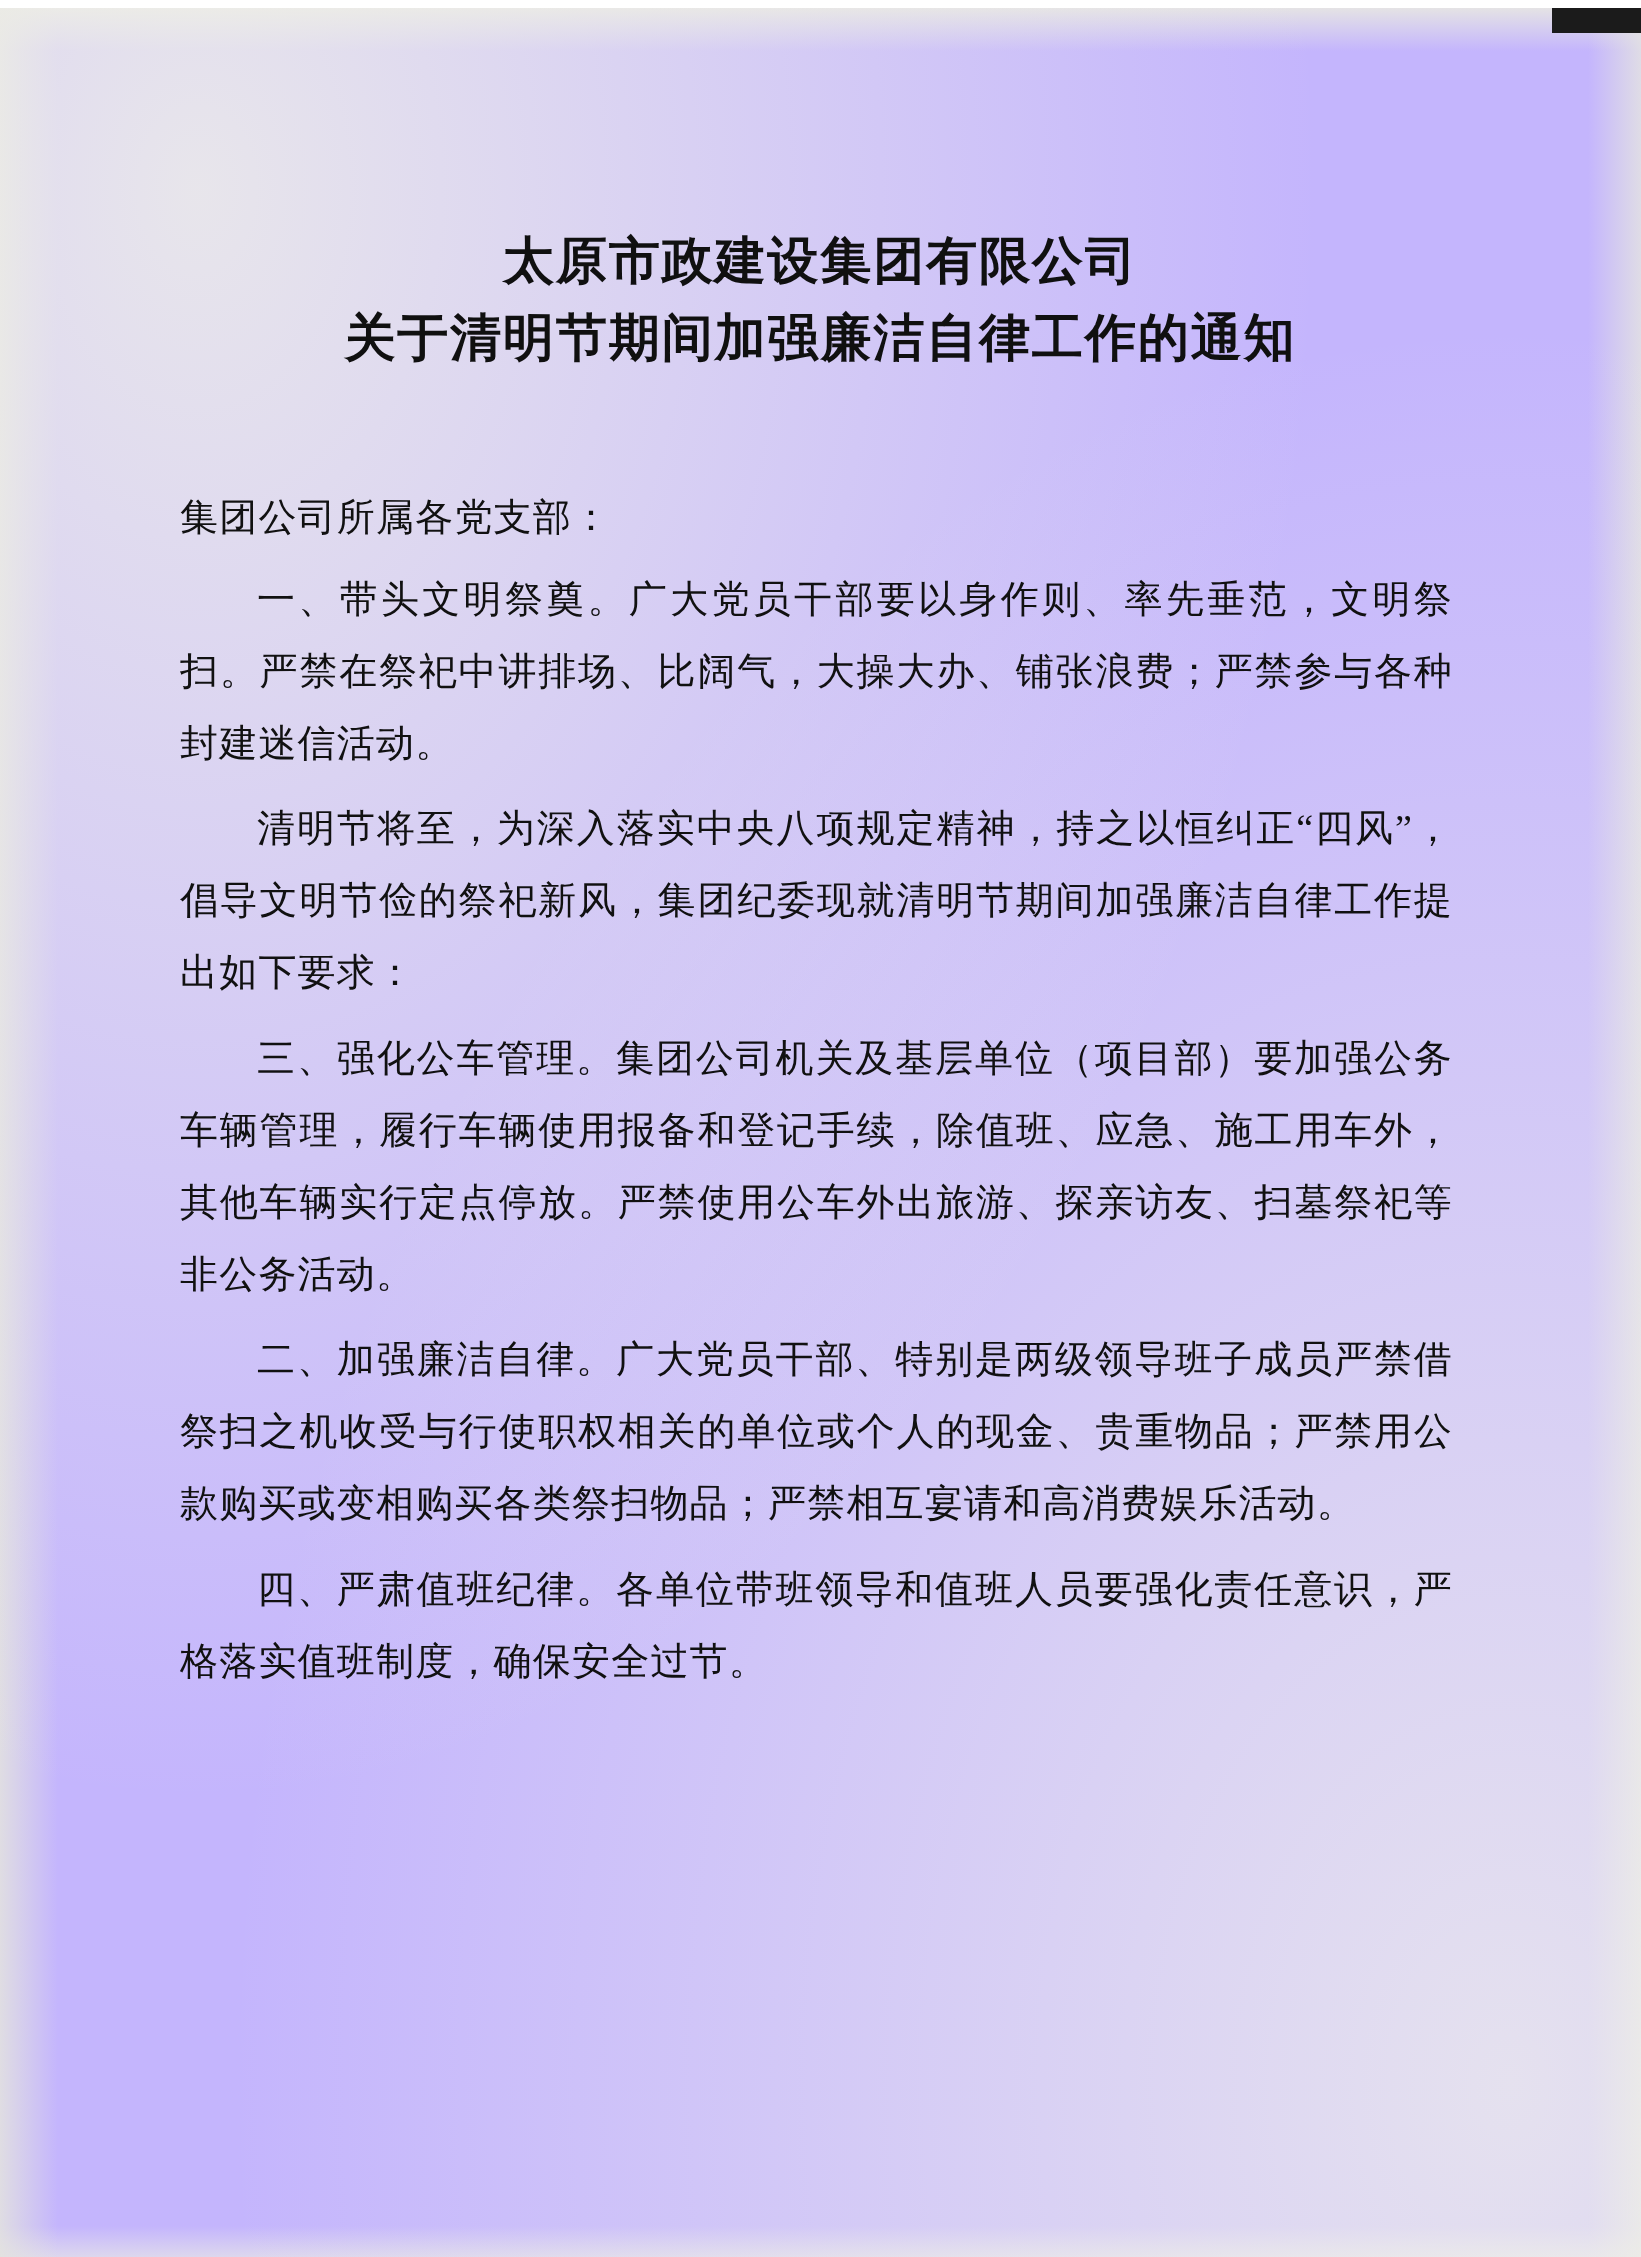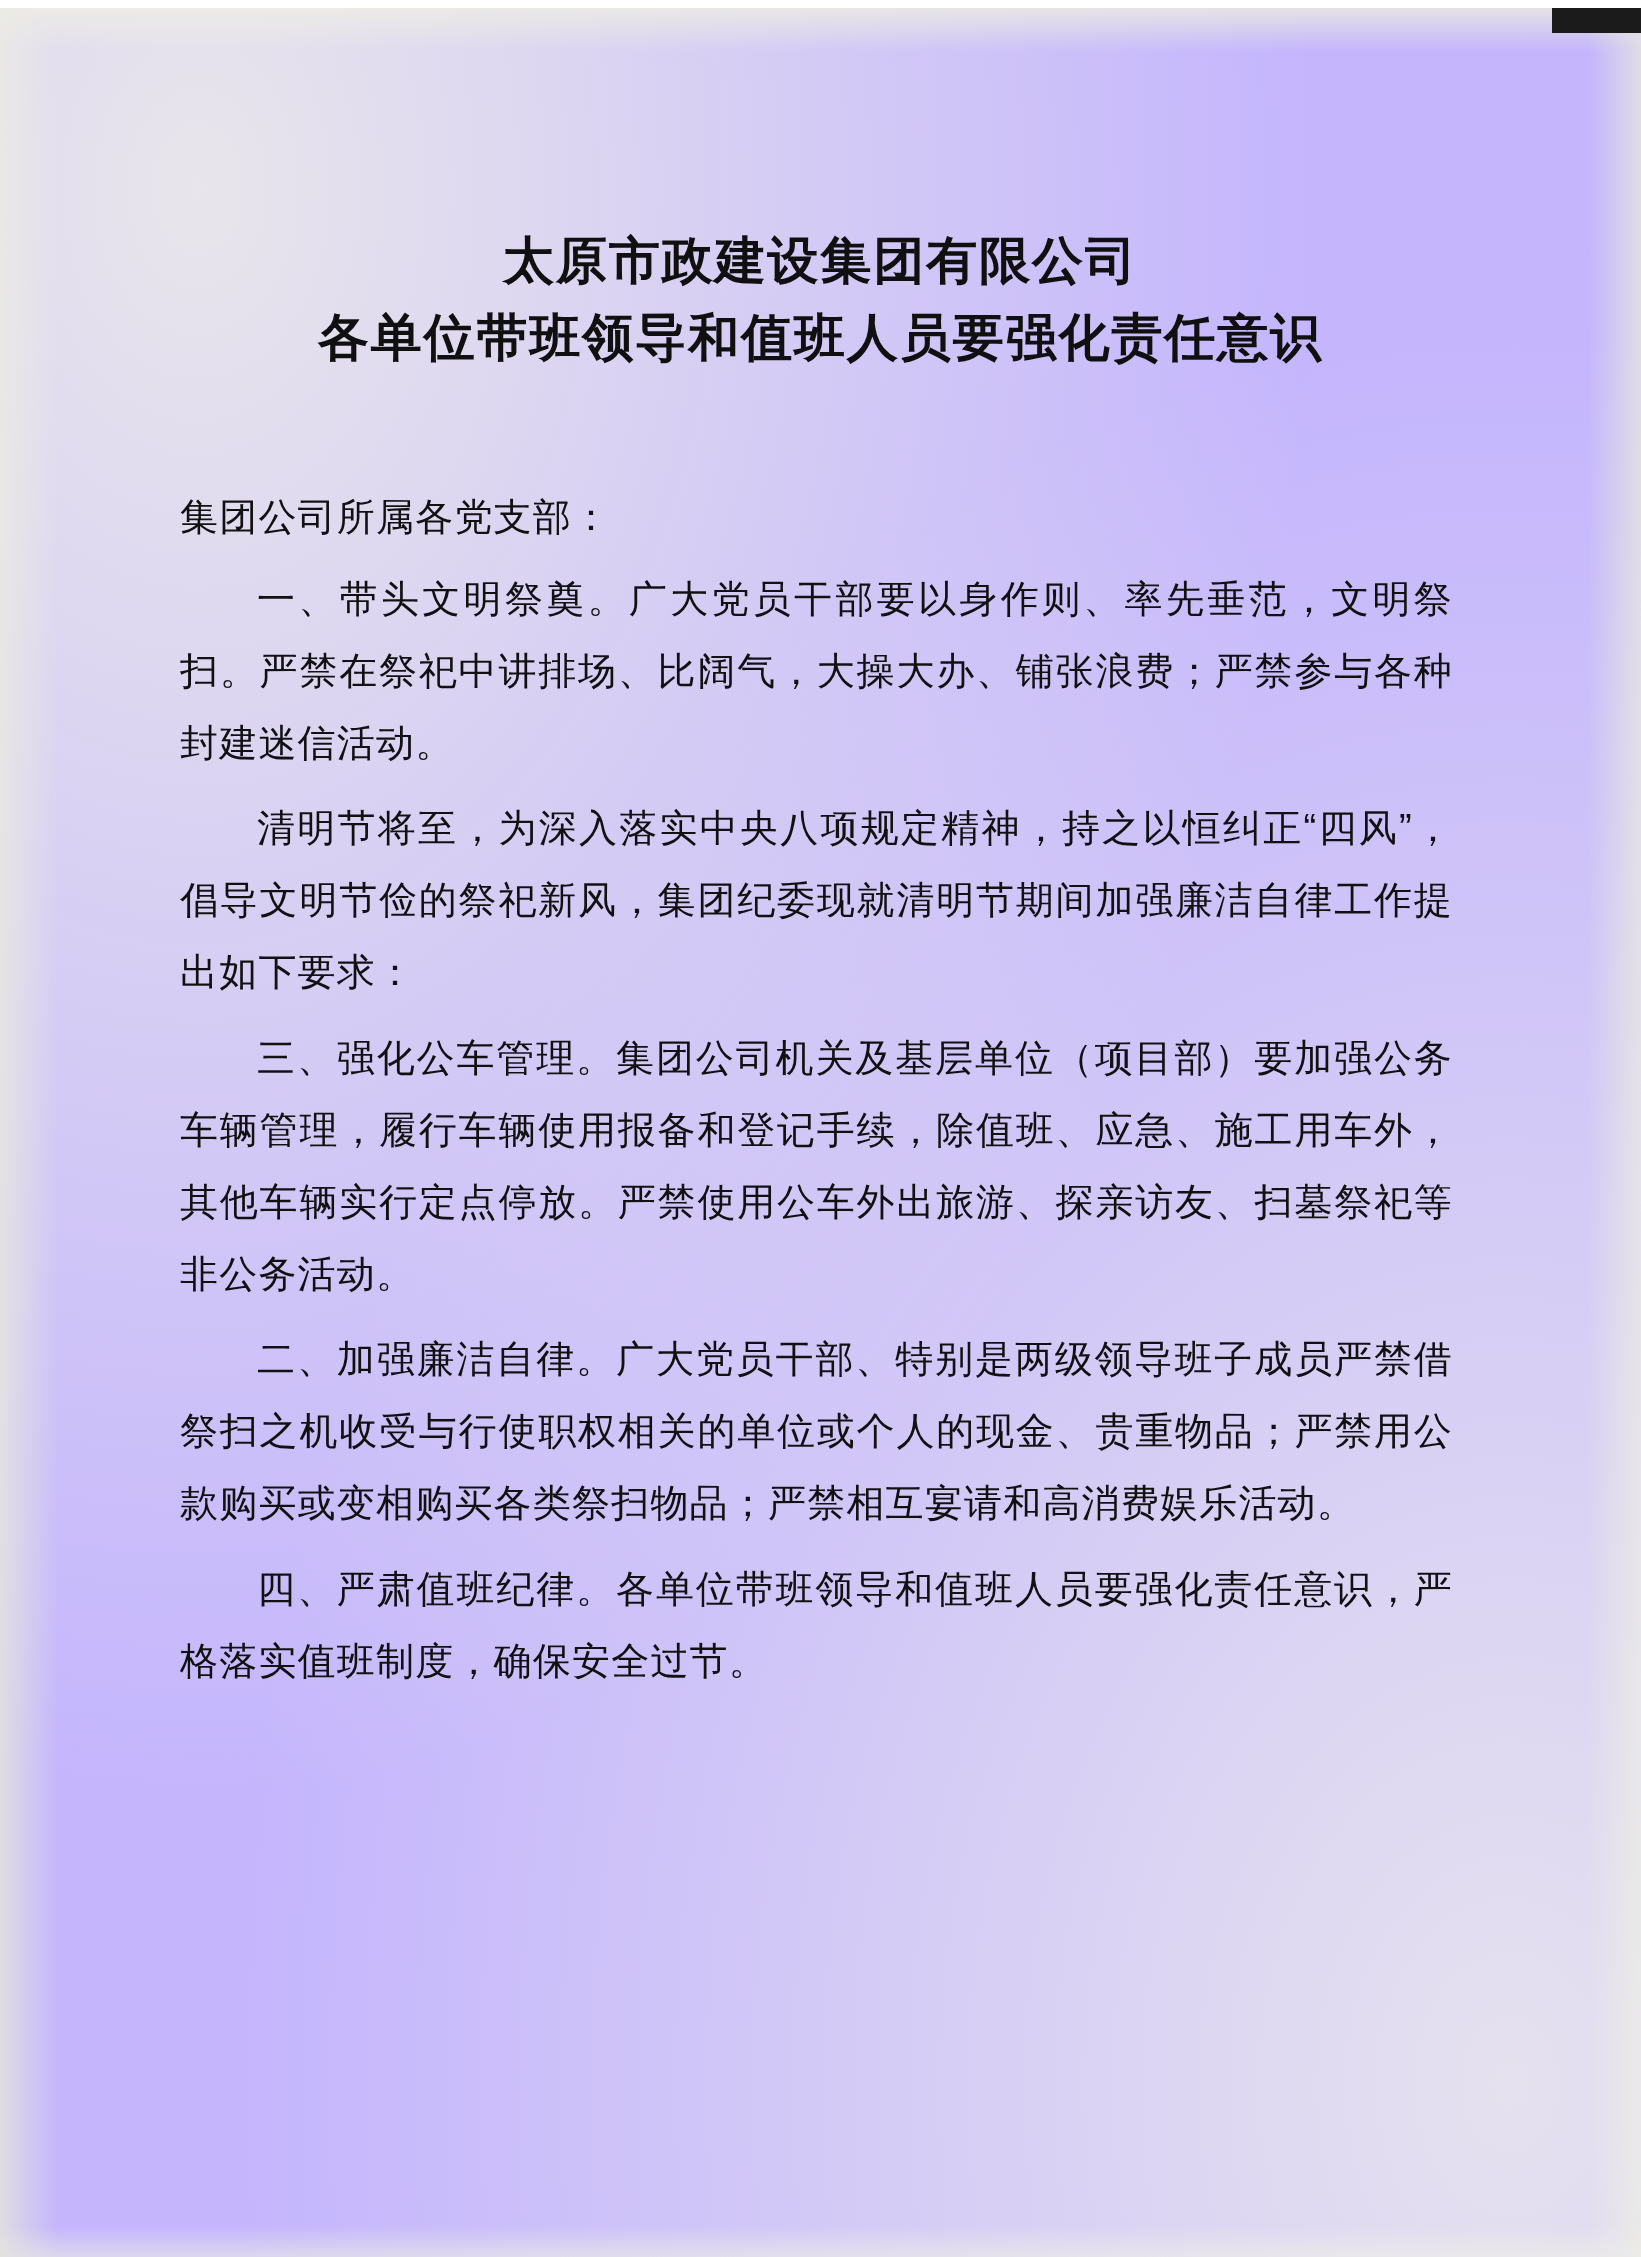--- a/index.html
+++ b/index.html
@@ -68,21 +68,21 @@
     top: 473px;
     width: 1273px;
   }
   .para {
     font-size: 38px;
     line-height: 72px;
     color: #111111;
     text-align: justify;
     letter-spacing: 1.2px;
     margin: 0 0 13.5px 0;
-    font-family: Liberation Sans, sans-serif;
+    font-family: Liberation Serif, serif;
   }
   .para.indent {
     text-indent: 77px;
   }
   .para.salutation {
     text-indent: 0;
     margin-bottom: 9.7px;
   }
 </style>
 </head>
@@ -90,21 +90,21 @@
 
 <div id="page">
 
   <div id="paper-texture"></div>
   <div id="top-right-mark"></div>
 
   <div id="content">
 
     <div id="title-block">
       <div class="doc-title">太原市政建设集团有限公司</div>
-      <div class="doc-title">各单位带班领导和值班人员要强化责任意识</div>
+      <div class="doc-title">关于清明节期间加强廉洁自律工作的通知</div>
     </div>
 
     <div id="body-block">
       <p class="para salutation">集团公司所属各党支部：</p>
       <p class="para indent">一、带头文明祭奠。广大党员干部要以身作则、率先垂范，文明祭扫。严禁在祭祀中讲排场、比阔气，大操大办、铺张浪费；严禁参与各种封建迷信活动。</p>
       <p class="para indent">清明节将至，为深入落实中央八项规定精神，持之以恒纠正“四风”，倡导文明节俭的祭祀新风，集团纪委现就清明节期间加强廉洁自律工作提出如下要求：</p>
       <p class="para indent">三、强化公车管理。集团公司机关及基层单位（项目部）要加强公务车辆管理，履行车辆使用报备和登记手续，除值班、应急、施工用车外，其他车辆实行定点停放。严禁使用公车外出旅游、探亲访友、扫墓祭祀等非公务活动。</p>
       <p class="para indent">二、加强廉洁自律。广大党员干部、特别是两级领导班子成员严禁借祭扫之机收受与行使职权相关的单位或个人的现金、贵重物品；严禁用公款购买或变相购买各类祭扫物品；严禁相互宴请和高消费娱乐活动。</p>
       <p class="para indent">四、严肃值班纪律。各单位带班领导和值班人员要强化责任意识，严格落实值班制度，确保安全过节。</p>
     </div>

